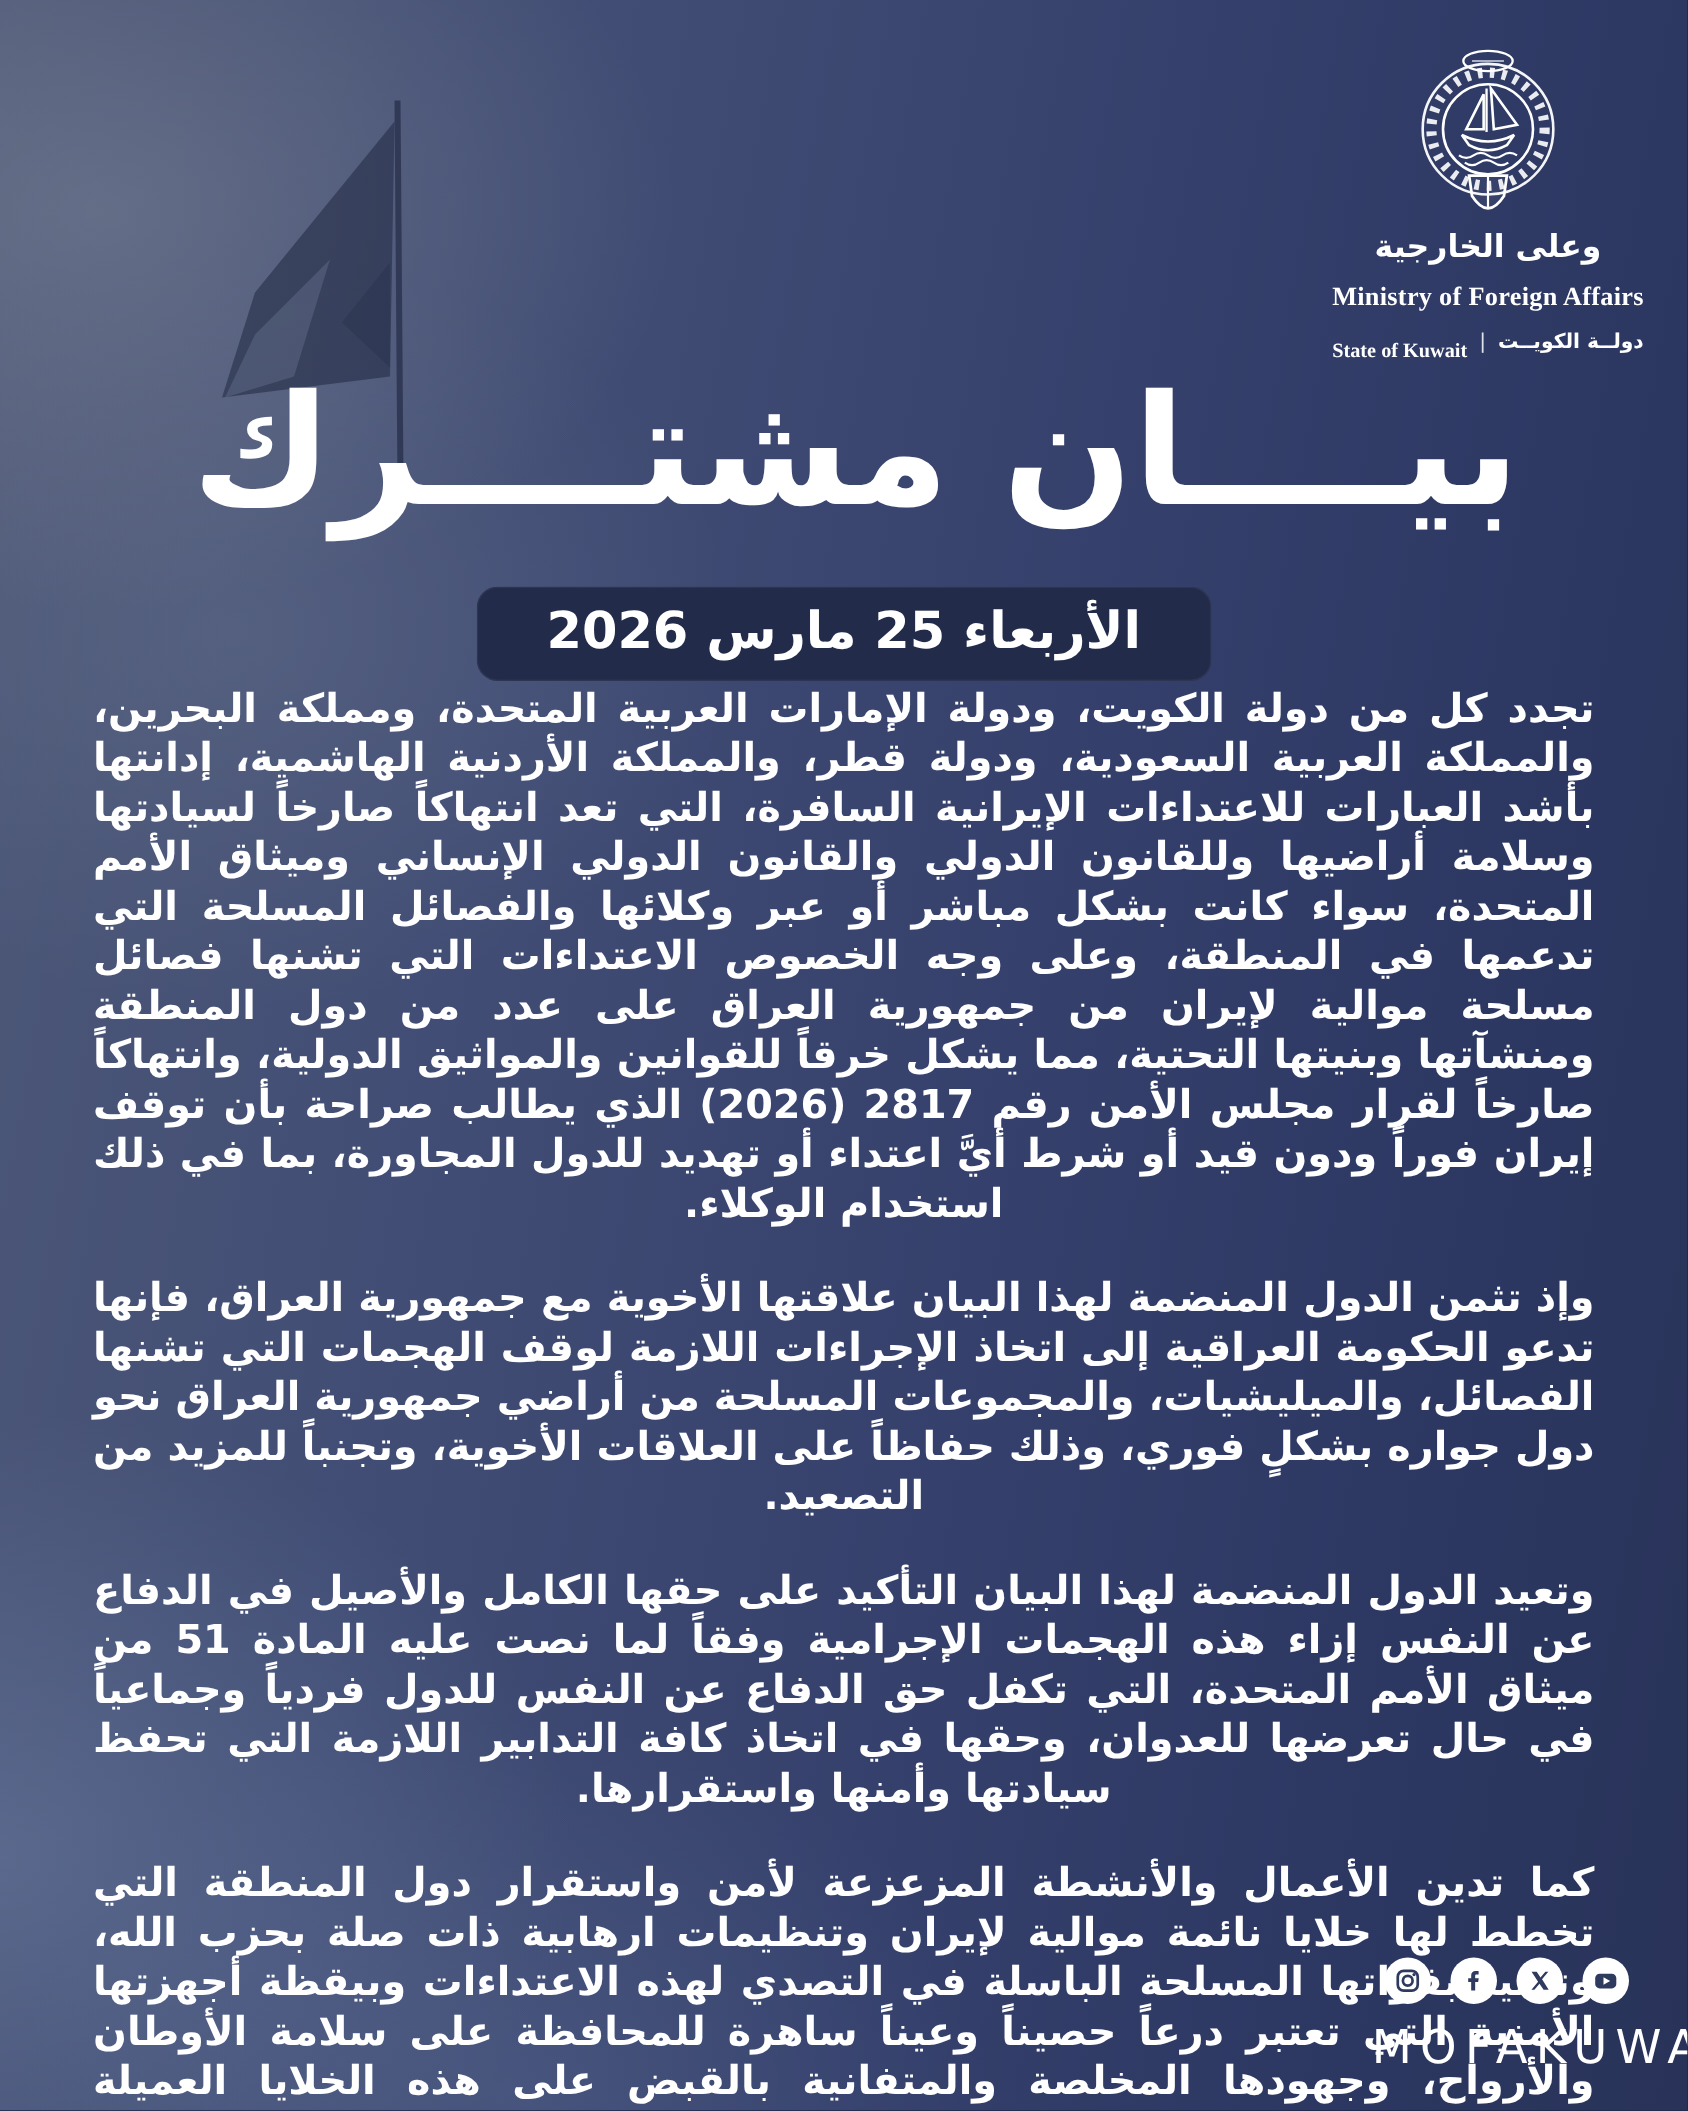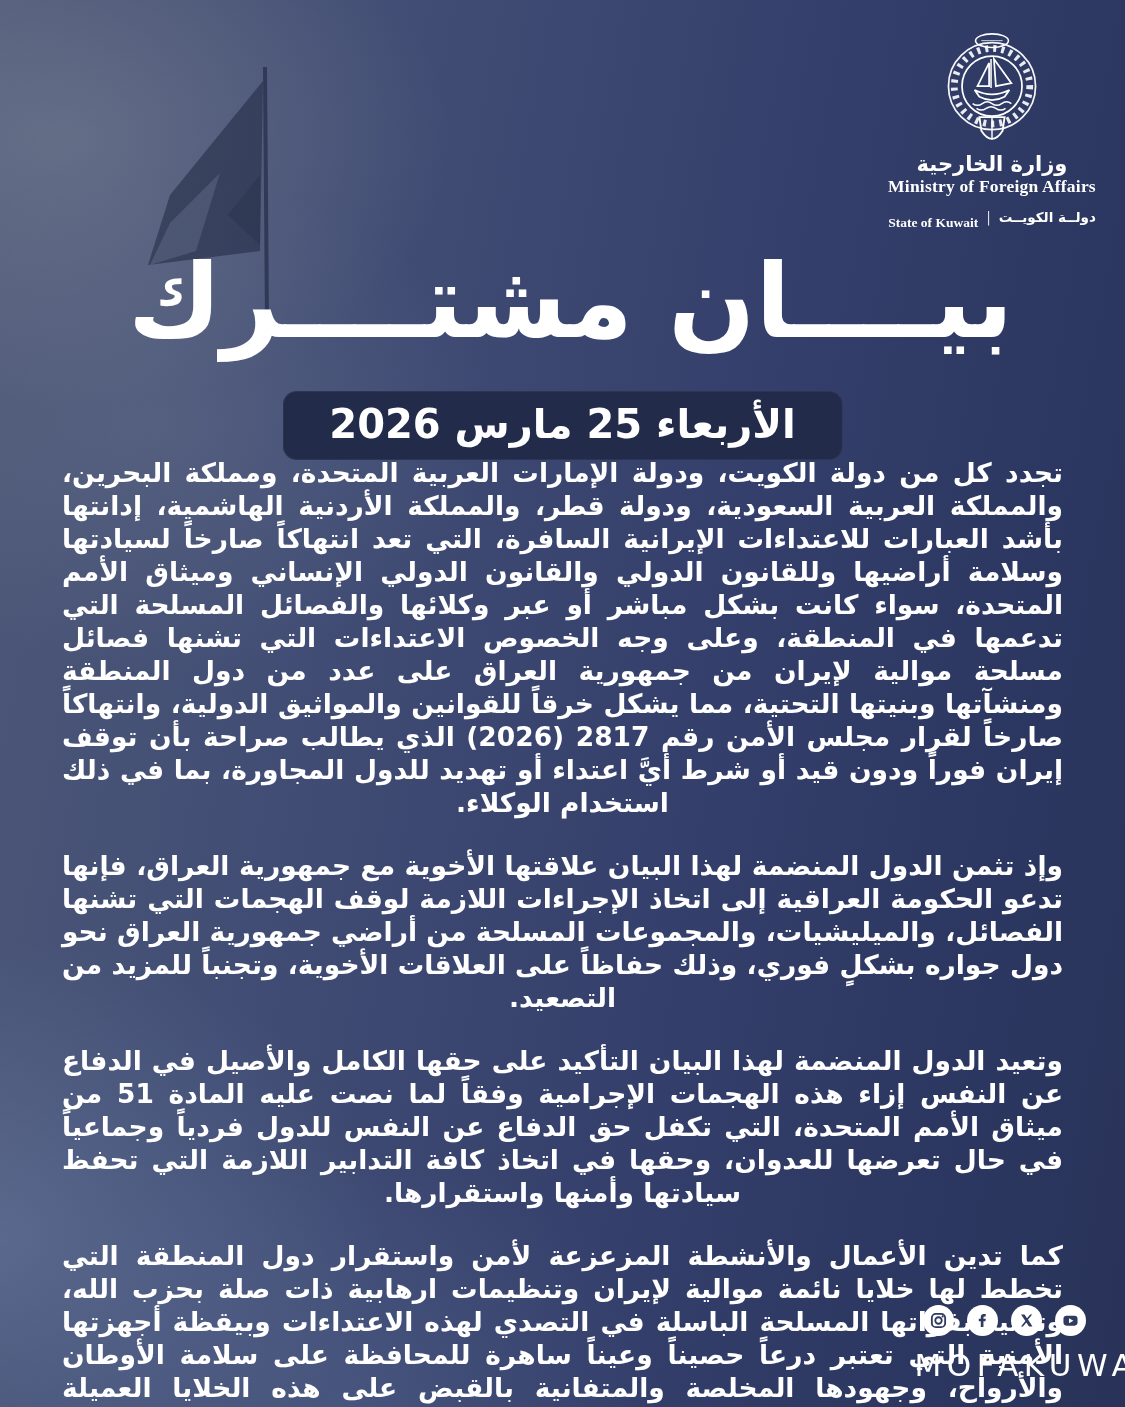--- a/index.html
+++ b/index.html
@@ -19,21 +19,21 @@
       linear-gradient(100deg, #4e5978 0%, #414d74 30%, #35416c 58%, #2c3862 82%, #293359 100%);
   }
 
   
   .bg-flag { position:absolute; left:110px; top:55px; width:220px; height:280px; pointer-events:none; }
 
   
   .logo-block { position:absolute; top:30px; right:18px; width:230px; text-align:center; }
   .logo-emblem { display:block; margin:0 auto; }
   .logo-ar { font-size:21px; font-weight:bold; margin-top:2px; direction:rtl; }
-  .logo-en { font-family:"Liberation Serif", serif; font-weight:bold; font-size:17.5px; margin-top:0; letter-spacing:0.2px; }
+  .logo-en { font-family:"Liberation Serif", serif; font-weight:bold; font-size:17.5px; margin-top:11px; letter-spacing:0.2px; }
   .logo-state { display:flex; justify-content:center; align-items:center; gap:8px; margin-top:5px; font-size:13.5px; direction:ltr; }
   .logo-state .en { font-family:"Liberation Serif", serif; font-weight:bold;margin-top:13px; }
   .logo-state .bar { opacity:0.85; font-weight:normal; }
   .logo-state .ar { font-weight:bold; }
 
   
   .main-title {
     position:absolute; top:246px; left:0; width:100%;
     text-align:center; direction:rtl;
     font-size:102px; font-weight:bold; line-height:1.1;
@@ -41,21 +41,21 @@
     padding-left:16px;
   }
 
   
   .date-badge {
     position:absolute; top:391px; left:50%; transform:translateX(-50%);
     background:#222b4a;
     border:1px solid rgba(255,255,255,0.05);
     border-radius:14px;
     padding:9px 46px 12px 46px;
-    font-size:40px; font-weight:bold;
+    font-size:34px; font-weight:bold;
     direction:rtl; white-space:nowrap;
   }
 
   
   .statement-body {
     position:absolute; top:456px; left:62px; right:62px;
     direction:rtl;
     font-size:26.5px; font-weight:bold;
     line-height:33px;
     text-align:justify;
@@ -112,21 +112,21 @@
       <path d="M62 30 L64 58 L80 55 Z" stroke-width="1.8"></path>
       <line x1="59" y1="30" x2="59" y2="60" stroke-width="1.6"></line>
       <path d="M42 62 Q60 71 78 62 L73 69 Q60 76 47 69 Z" stroke-width="1.8"></path>
 
       <path d="M40 76 q5 3.5 10 0 q5 -3.5 10 0 q5 3.5 10 0 q5 -3.5 10 0" stroke-width="1.5"></path>
       <path d="M44 81 q5 3.5 10 0 q5 -3.5 10 0 q5 3.5 10 0" stroke-width="1.5"></path>
 
       <path d="M47 90 L73 90 L71 104 Q60 121 49 104 Z" stroke-width="1.9" fill="rgba(255,255,255,0.04)"></path>
       <line x1="60" y1="90" x2="60" y2="113" stroke-width="1.5"></line>
     </svg>
-    <div class="logo-ar">وزارة الخارجية</div>
+    <div class="logo-ar">وعلى الخارجية</div>
     <div class="logo-en">Ministry of Foreign Affairs</div>
     <div class="logo-state">
       <span class="en">State of Kuwait</span>
       <span class="bar">|</span>
       <span class="ar">دولــة الكويــت</span>
     </div>
   </header>
 
   <h1 class="main-title">بيــــان مشتــــرك</h1>
 

